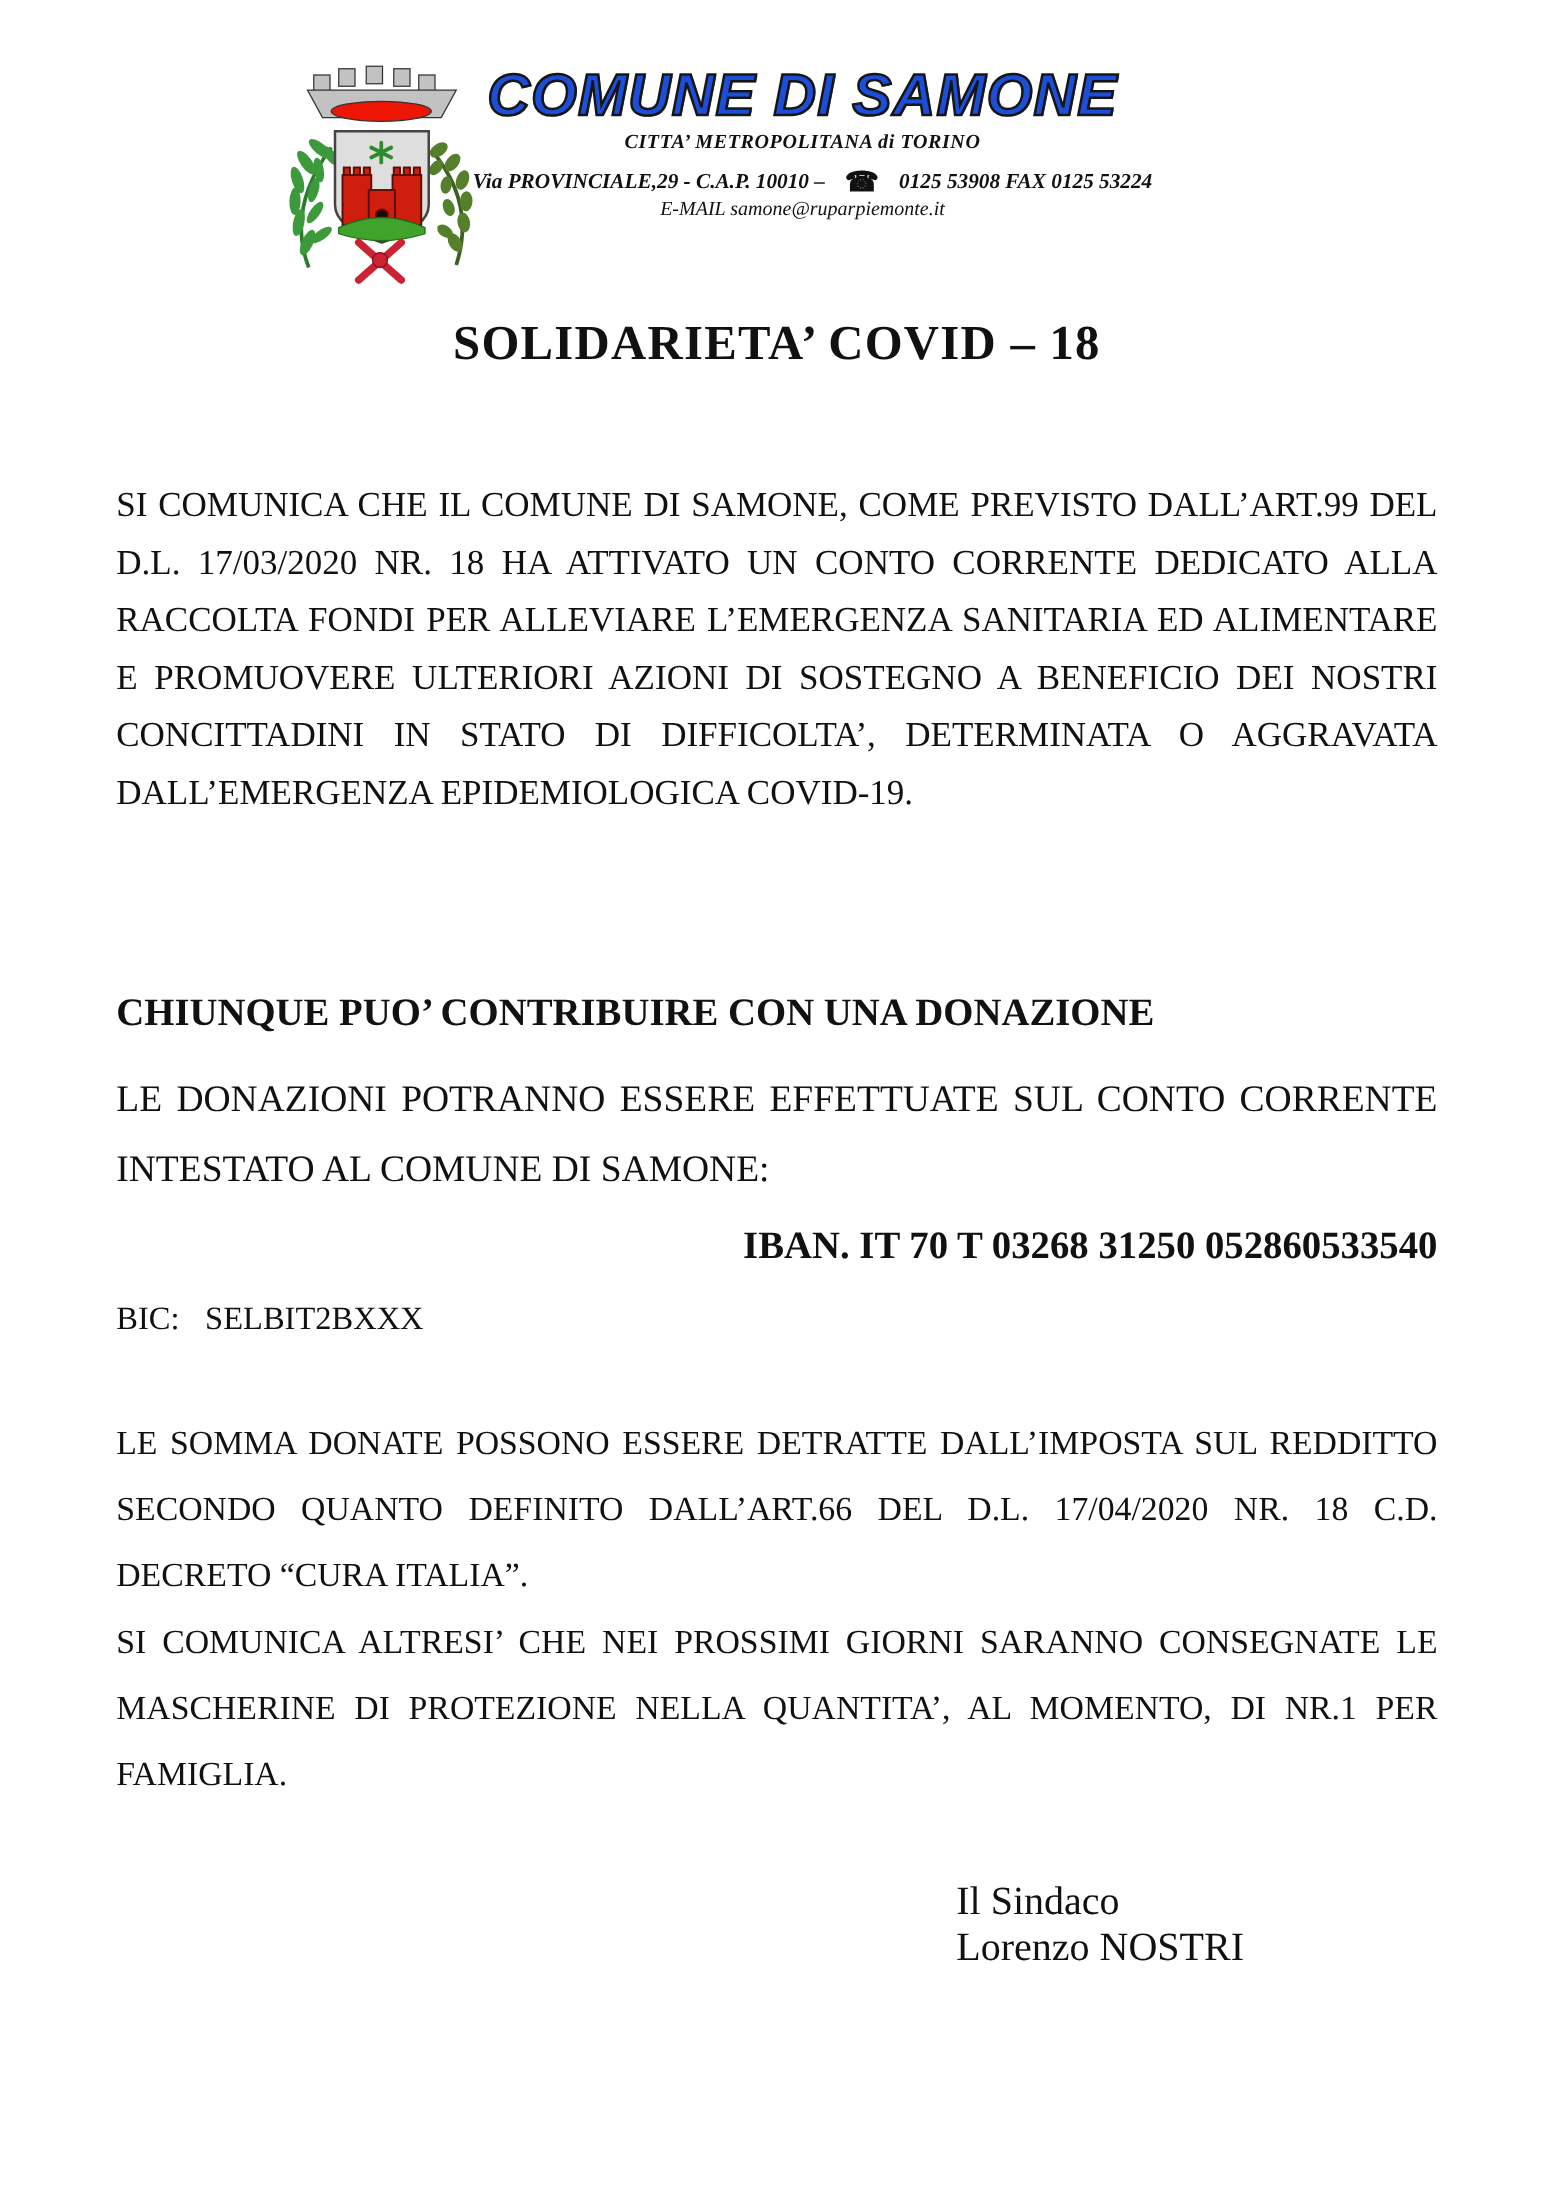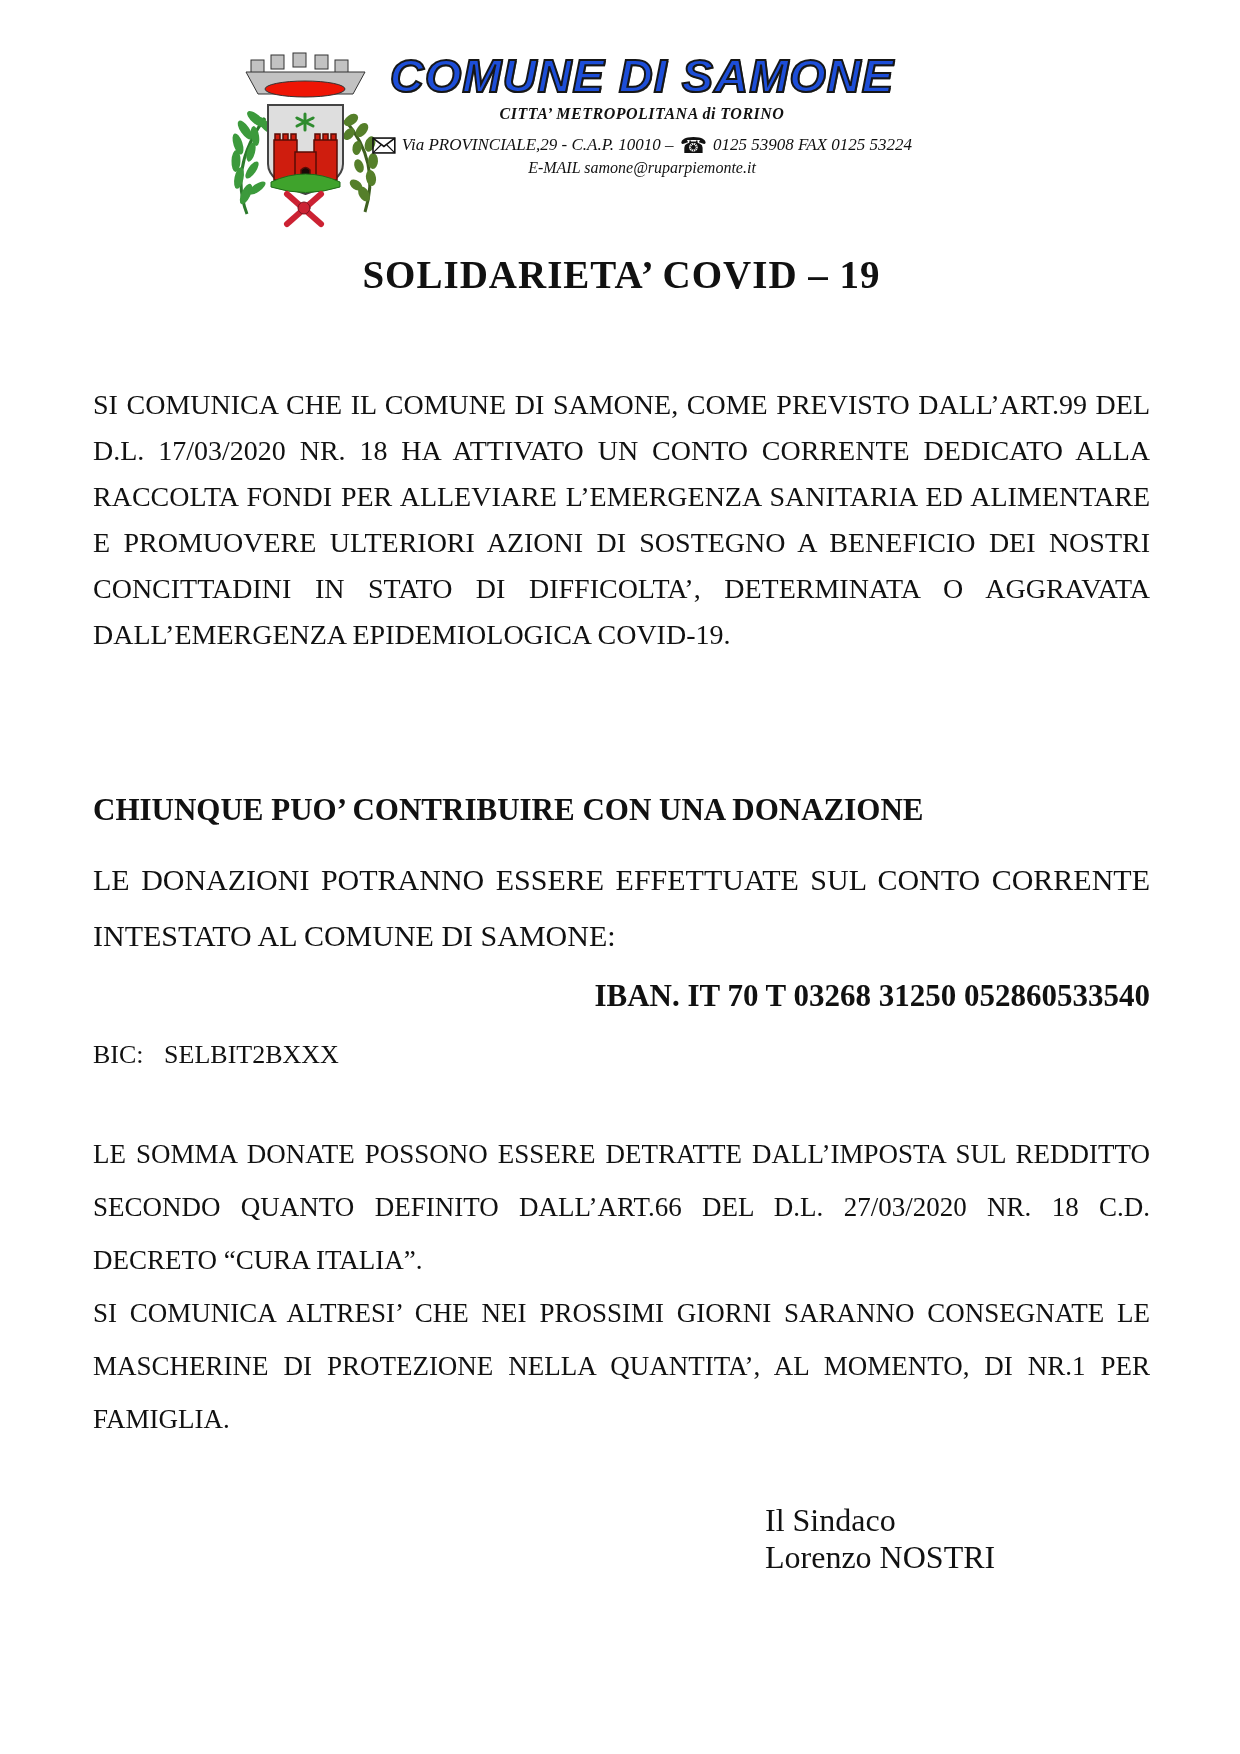--- a/index.html
+++ b/index.html
@@ -44,27 +44,27 @@
     margin-top: 1px;
     font-size: 16px;
     font-weight: bold;
     font-style: italic;
     letter-spacing: 0.5px;
     white-space: nowrap;
   }
   .address-line {
     margin-top: 12px;
     font-size: 17px;
-    font-weight: normal;
+    font-weight: bold;
     font-style: italic;
     white-space: nowrap;
     display: flex;
     align-items: center;
     justify-content: center;
-    gap: 6px;
+    gap: 16px;
   }
   .phone-glyph { font-style: normal; font-size: 22px; line-height: 17px; }
   .email-line {
     margin-top: 4px;
     font-size: 16px;
     font-style: italic;
   }
 
   
   .doc-title {
@@ -225,37 +225,37 @@
         <path d="M1,1 L12,9.5 L23,1" fill="none" stroke="#111" stroke-width="1.6"></path>
         <path d="M1,16 L9,8 M23,16 L15,8" fill="none" stroke="#111" stroke-width="1.2"></path>
       </svg>
       <span>Via PROVINCIALE,29 - C.A.P. 10010 –</span>
       <span class="phone-glyph">☎</span>
       <span>0125 53908 FAX 0125 53224</span>
     </div>
     <div class="email-line">E-MAIL samone@ruparpiemonte.it</div>
   </div>
 
-  <div class="doc-title">SOLIDARIETA’ COVID – 19</div>
+  <div class="doc-title">SOLIDARIETA’ COVID – 18</div>
 
   <div class="para-intro">SI COMUNICA CHE IL COMUNE DI SAMONE, COME PREVISTO DALL’ART.99 DEL D.L. 17/03/2020 NR. 18 HA ATTIVATO UN CONTO CORRENTE DEDICATO ALLA RACCOLTA FONDI PER ALLEVIARE L’EMERGENZA SANITARIA ED ALIMENTARE E PROMUOVERE ULTERIORI AZIONI DI SOSTEGNO A BENEFICIO DEI NOSTRI CONCITTADINI IN STATO DI DIFFICOLTA’, DETERMINATA O AGGRAVATA DALL’EMERGENZA EPIDEMIOLOGICA COVID-19.</div>
 
   <div class="donation-heading">CHIUNQUE PUO’ CONTRIBUIRE CON UNA DONAZIONE</div>
 
   <div class="donation-text">LE DONAZIONI POTRANNO ESSERE EFFETTUATE SUL CONTO CORRENTE INTESTATO AL COMUNE DI SAMONE:</div>
 
   <div class="iban-line">IBAN. IT 70 T 03268 31250 052860533540</div>
 
   <div class="bic-line">
     <span>BIC:</span>
     <span class="bic-value">SELBIT2BXXX</span>
   </div>
 
   <div class="lower-paras">
-    <p>LE SOMMA DONATE POSSONO ESSERE DETRATTE DALL’IMPOSTA SUL REDDITTO SECONDO QUANTO DEFINITO DALL’ART.66 DEL D.L. 27/03/2020 NR. 18 C.D. DECRETO “CURA ITALIA”.</p>
+    <p>LE SOMMA DONATE POSSONO ESSERE DETRATTE DALL’IMPOSTA SUL REDDITTO SECONDO QUANTO DEFINITO DALL’ART.66 DEL D.L. 17/04/2020 NR. 18 C.D. DECRETO “CURA ITALIA”.</p>
     <p>SI COMUNICA ALTRESI’ CHE NEI PROSSIMI GIORNI SARANNO CONSEGNATE LE MASCHERINE DI PROTEZIONE NELLA QUANTITA’, AL MOMENTO, DI NR.1 PER FAMIGLIA.</p>
   </div>
 
   <div class="signature">
     <div>Il Sindaco</div>
     <div>Lorenzo NOSTRI</div>
   </div>
 
 </div>
 

